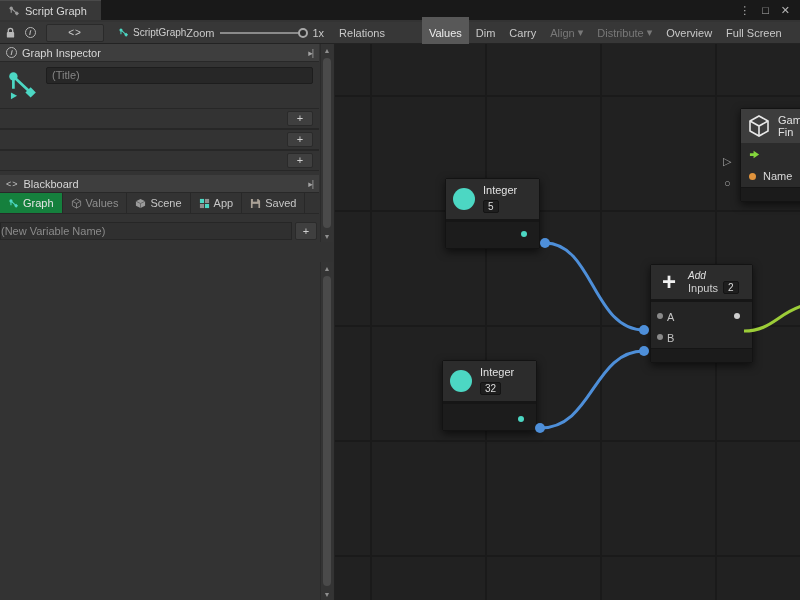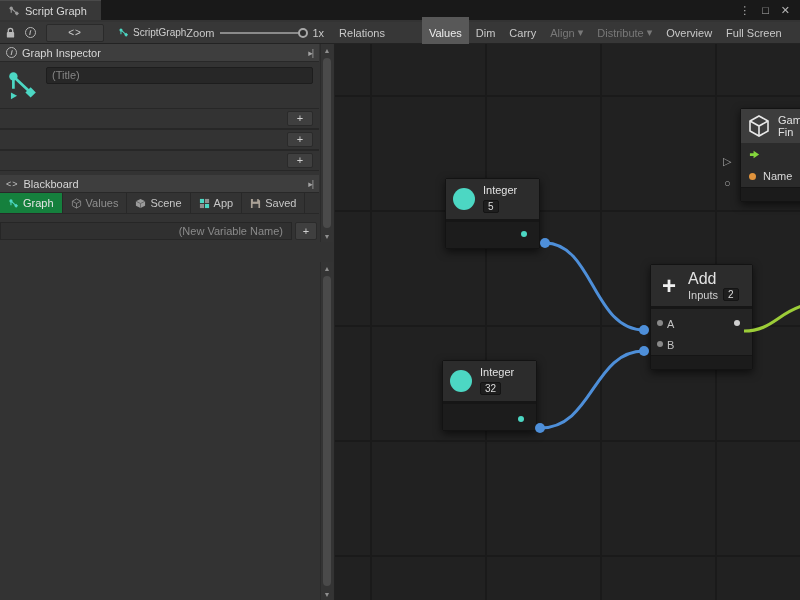--- a/index.html
+++ b/index.html
@@ -64,21 +64,21 @@
   .tab { display:flex; align-items:center; gap:4px; padding:0 8px; font-size:11px;
     color:#c6c6c6; border-right:1px solid #282828; }
   .tab.active { background:#15803d; color:#e4e4e4; }
   .tab.dim { color:#8f8f8f; }
 
   .vars-block { display:flex; gap:8px; padding:9px 6px 4px 6px; }
   .vars-title { font-size:13px; color:#d9d9d9; }
   .vars-sub { font-size:11px; color:#9b9b9b; margin-top:4px; }
   .newvar-row { display:flex; align-items:center; gap:3px; margin:8px 0 0 0; padding:0 2px 0 0; }
   .nv-field { flex:1; height:18px; background:#303030; border:1px solid #262626;
-    color:#8a8a8a; font-size:11px; line-height:16px; text-align:right; padding-right:8px; }
+    color:#8a8a8a; font-size:11px; line-height:16px; text-align:left; padding-right:8px; }
   .nv-plus { width:22px; height:18px; background:#3f3f3f; border:1px solid #2a2a2a;
     border-radius:2px; color:#cfcfcf; font-size:11px; text-align:center; line-height:16px; }
 
   
   .sbar { position:absolute; right:1px; width:13px; display:flex; flex-direction:column;
     border-left:1px solid #2b2b2b; background:#343434; }
   .sb1 { top:0; height:198px; }
   .sb2 { top:218px; bottom:0; }
   .sb-arrow { height:12px; display:flex; align-items:center; justify-content:center;
     color:#8f8f8f; font-size:7px; }
@@ -322,21 +322,21 @@
       </div>
       <div class="node-body" style="height:29px;">
         <span class="dot teal" style="right:12px; top:12px;"></span>
       </div>
     </div>
 
     <div class="node" style="left:315px; top:220px; width:103px;">
       <div class="node-header">
         <span class="plus-glyph">+</span>
         <div>
-          <div class="n-title" style="font-size:16px;">Add</div>
+          <div class="n-title" style="font-size:10px;font-style:italic;">Add</div>
           <div class="inputs-line">
             <span>Inputs</span>
             <span class="chip" style="margin-top:0">2</span>
           </div>
         </div>
       </div>
       <div class="node-body add-rows" style="background:#242424;">
         <div class="port-row">
           <span class="dot gray"></span>
           <span>A</span>

